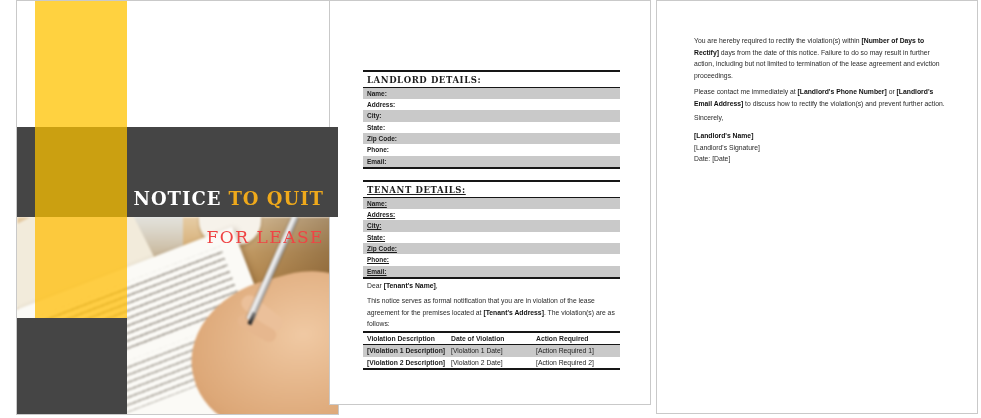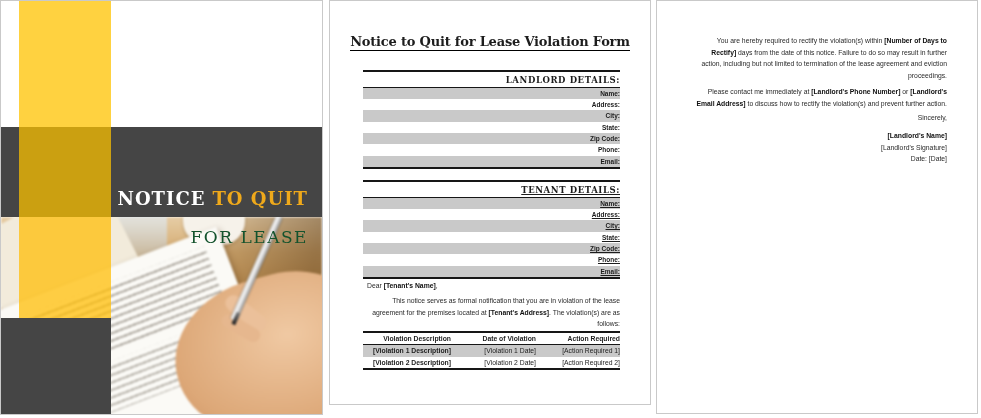--- a/index.html
+++ b/index.html
@@ -1,24 +1,24 @@
 <!DOCTYPE html>
 <html><head>
 <meta charset="utf-8">
 <style>
   html,body{margin:0;padding:0;background:#fff;}
   .canvas{position:relative;width:981px;height:418px;background:#ffffff;overflow:hidden;
           font-family:"Liberation Sans",sans-serif;}
   .card{position:absolute;background:#fff;border:1px solid #c9c9c9;box-sizing:border-box;overflow:hidden;}
-  #cover{left:0;top:0;width:323px;height:415px;}
+  #cover{left:16px;top:0;width:323px;height:415px;}
   #page1{left:329px;top:0;width:322px;height:405px;}
   #page2{left:656px;top:0;width:322px;height:414px;}
 
   
-  .abs{position:absolute;text-align:right;}
+  .abs{position:absolute;}
   .photo{left:0;top:216px;width:321px;height:197px;overflow:hidden;}
   .ph-blur{position:absolute;inset:0;filter:blur(1.2px);}
   .wood{position:absolute;inset:0;
     background:linear-gradient(100deg,rgba(0,0,0,0) 55%,rgba(62,34,6,.40) 90%),
                linear-gradient(180deg,#E6CDA6 0%,#D4AB71 18%,#C3914F 42%,#B67F3C 70%,#9A6526 100%);}
   .wood-edge{position:absolute;right:-45px;bottom:-38px;width:280px;height:78px;
     background:linear-gradient(180deg,#6b4a22,#2c2110);transform:rotate(-17deg);opacity:.8;}
   .glass{position:absolute;left:108px;top:-5px;width:58px;height:44px;
     background:linear-gradient(180deg,rgba(228,234,238,.95),rgba(188,198,204,.55));
     border-radius:5px 5px 12px 12px;opacity:.85;}
@@ -41,21 +41,21 @@
   .pen{position:absolute;left:252px;top:-6px;width:7px;height:114px;border-radius:3px;
     background:linear-gradient(90deg,#cfcfcf,#f7f7f7 40%,#8f8f8f);
     transform:rotate(24deg);box-shadow:0 0 2px rgba(0,0,0,.45);}
   .pentip{position:absolute;left:233px;top:95px;width:4px;height:13px;
     background:linear-gradient(#808080,#1e1e1e);transform:rotate(24deg);}
 
   .band{left:0;top:126px;width:321px;height:90px;background:#454545;z-index:4;}
   .band-title{position:absolute;right:14px;bottom:8px;white-space:nowrap;
     font-family:"DejaVu Serif",serif;font-weight:bold;font-size:18px;letter-spacing:1px;color:#fff;}
   .band-title .accent{color:#EFA91B;margin-left:7px;}
-  .subtitle{top:227px;right:14px;text-align:right;color:#14532d;z-index:6;
+  .subtitle{top:227px;right:14px;text-align:right;color:#ef4444;z-index:6;
     font-family:"DejaVu Serif",serif;font-size:17px;letter-spacing:1.5px;line-height:18px;margin-left:20px;}
   .subtitle .u{border-bottom:2px solid #fff;padding-bottom:2px;}
   .ybar{left:18px;width:92px;}
   .ybar-top{top:0;height:126px;background:#FFD240;z-index:3;}
   .ybar-mid{top:126px;height:90px;background:#CBA011;z-index:5;}
   .ybar-photo{top:216px;height:101px;background:rgba(255,190,10,.76);z-index:5;}
   .dark-sq{left:0;top:317px;width:110px;height:96px;background:#454545;z-index:7;}
 
   
   .doc{color:#1d1d1d;}
@@ -123,23 +123,20 @@
       <div>FOR LEASE</div>
     </div>
 
     <div class="abs ybar ybar-top"></div>
     <div class="abs ybar ybar-mid"></div>
     <div class="abs ybar ybar-photo"></div>
     <div class="abs dark-sq"></div>
   </section>
 
   <section class="card doc" id="page1">
-    <div class="abs p1-title">
-      <span>Notice to Quit for Lease Violation Form</span>
-    </div>
 
     <div class="abs sec sec-landlord">
       <div class="sec-h">LANDLORD DETAILS:</div>
       <div class="frows">
 
           <div class="frow">
             <span>Name:</span>
           </div>
 
           <div class="frow">

